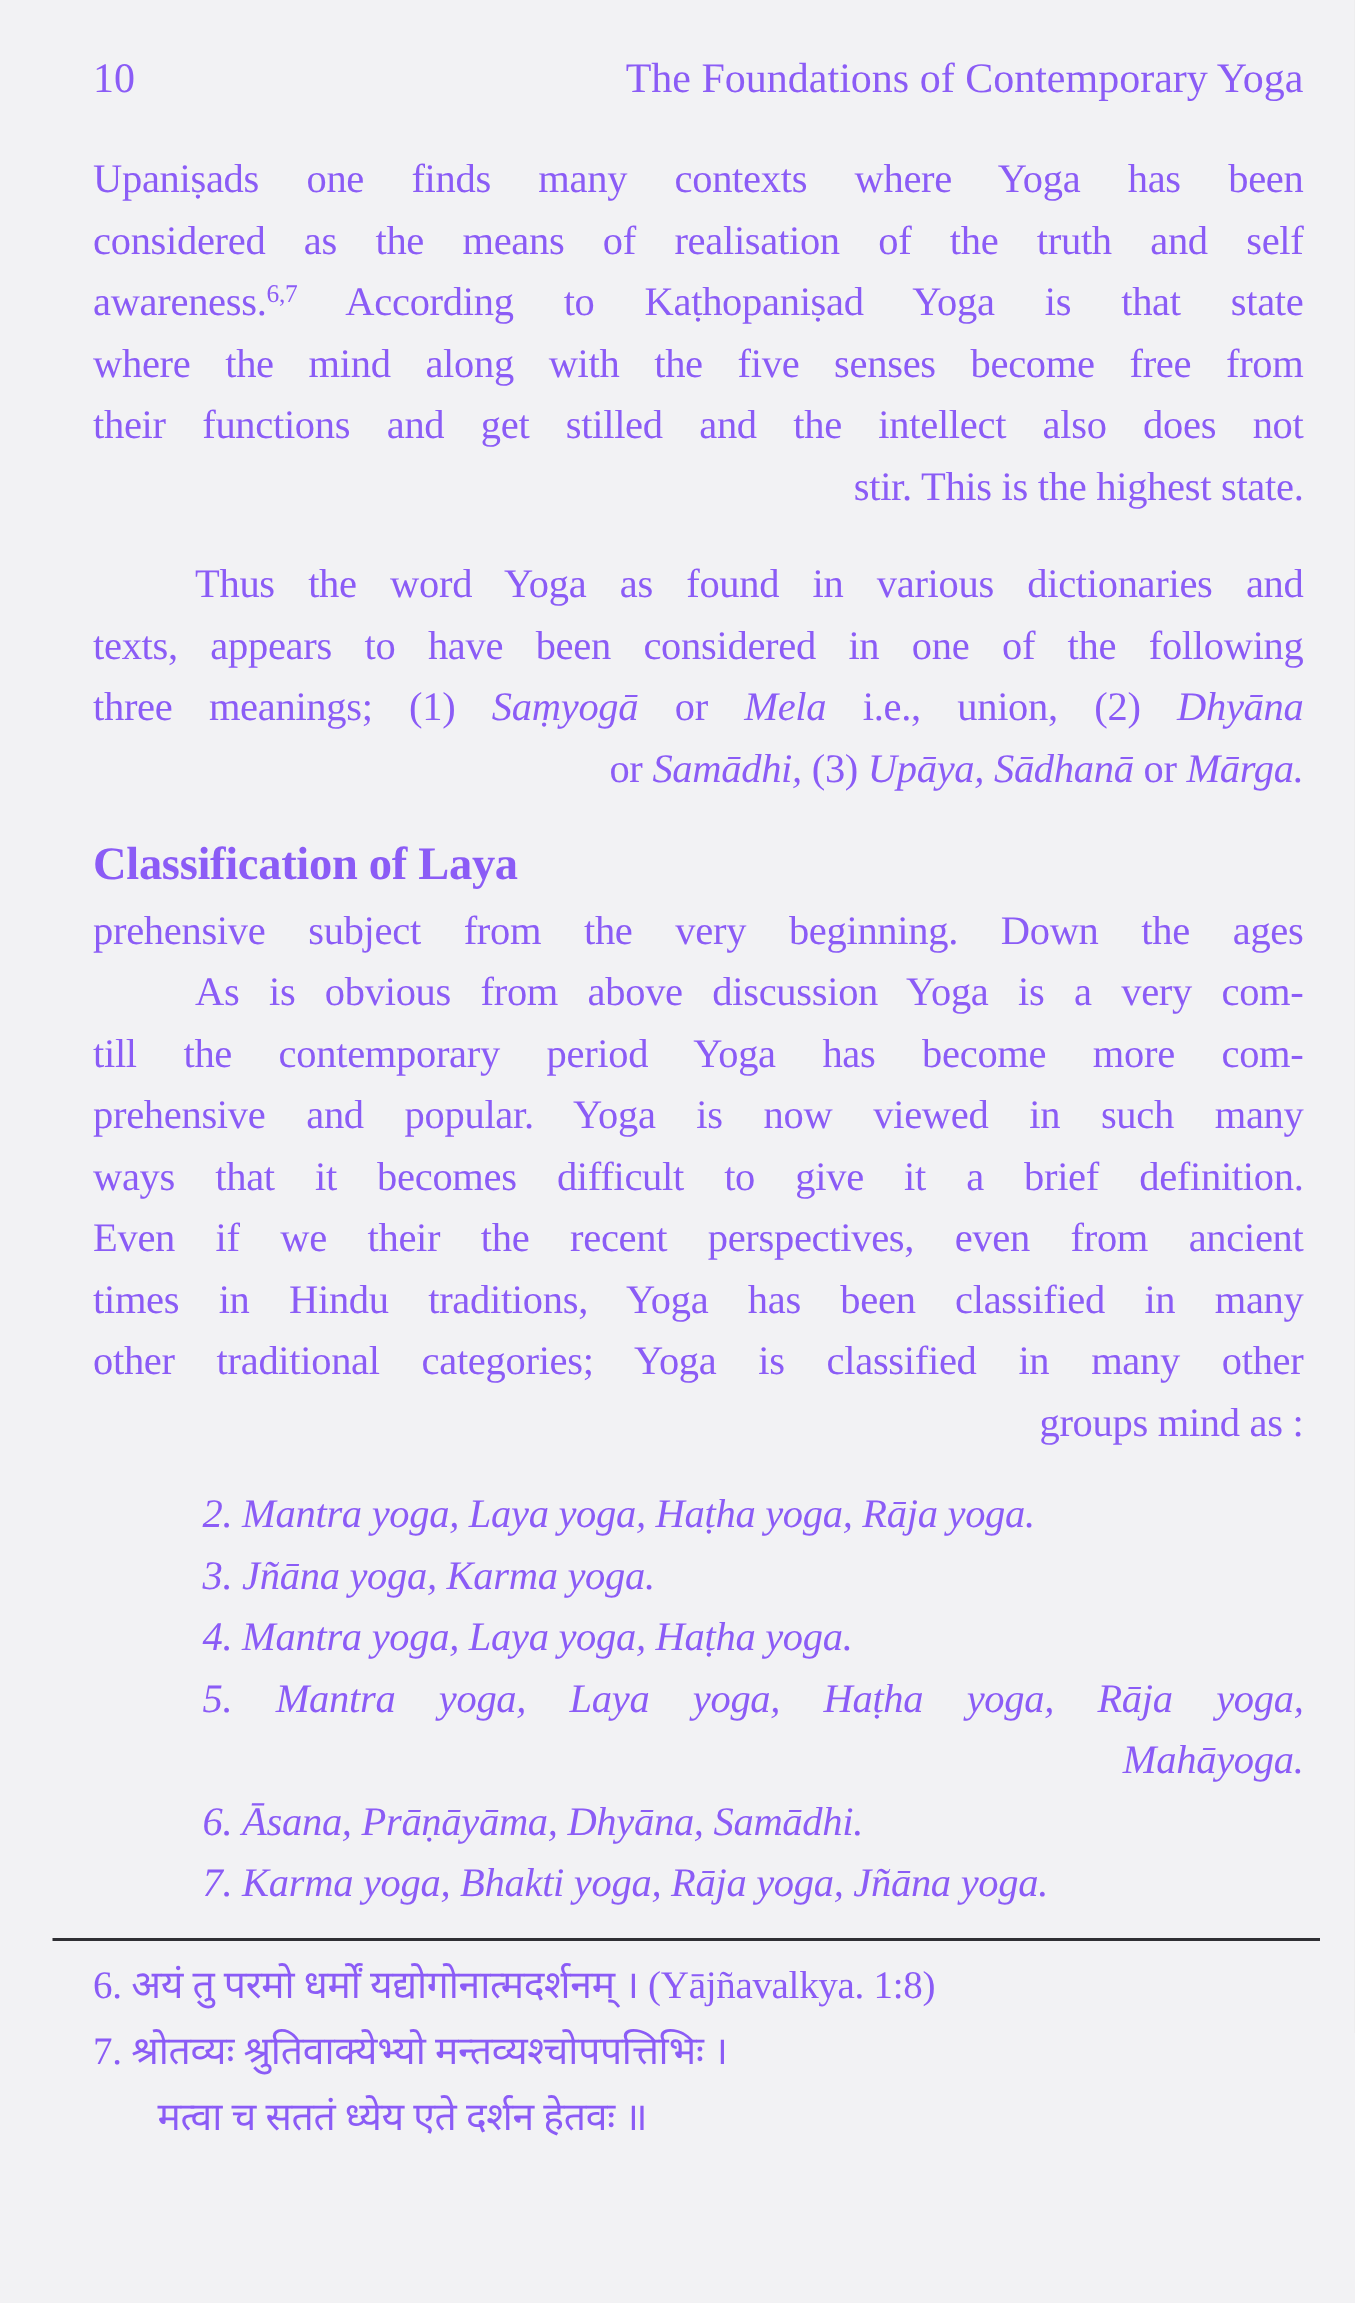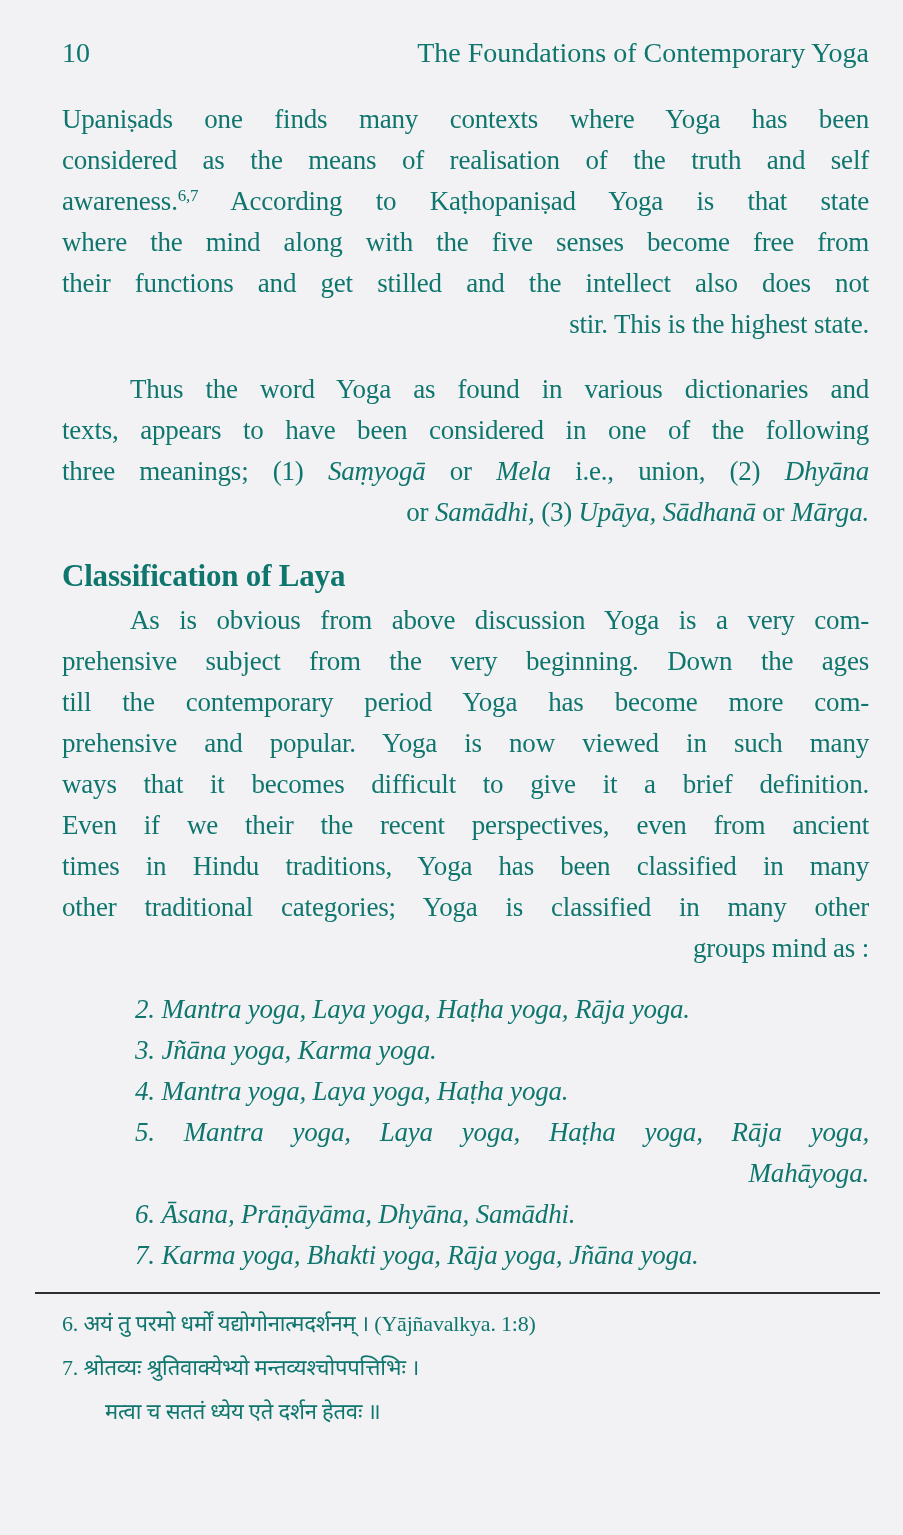--- a/index.html
+++ b/index.html
@@ -2,21 +2,21 @@
 <html><head>
 <meta charset="utf-8">
 <style>
   html, body { margin: 0; padding: 0; background: #e9e9eb; }
   .page {
     position: relative;
     width: 903px;
     height: 1535px;
     margin: 0 auto;
     background: #f2f2f4;
-    color: #0f766e;
+    color: #8b5cf6;
     font-family: "Liberation Serif", "DejaVu Serif", serif;
     box-sizing: border-box;
     padding: 32px 34px 0 62px;
     overflow: hidden;
   }
   .hdr {
     display: flex;
     align-items: baseline;
     font-size: 28px;
     line-height: 41px;
@@ -46,21 +46,21 @@
     top: -9px;
   }
   .sep {
     margin-top: 16px;
     margin-left: -27px;
     margin-right: -11px;
     border-top: 2px solid #2f2f33;
     height: 0;
   }
   .fnblock { margin-top: 8px; }
-  .fn { font-size: 22px; line-height: 44px; letter-spacing: -0.2px; }
+  .fn { font-size: 26px; line-height: 44px; letter-spacing: -0.2px; }
   .fn-cont { padding-left: 43px; }
 </style>
 </head>
 <body>
 
 <div class="page">
 
   <div class="hdr">
     <span>10</span>
     <span class="title">The Foundations of Contemporary Yoga</span>
@@ -78,22 +78,22 @@
   <div class="p2">
     <div class="bl jl ind">Thus the word Yoga as found in various dictionaries and</div>
     <div class="bl jl">texts, appears to have been considered in one of the following</div>
     <div class="bl jl"><span>three meanings; (1) </span><i>Saṃyogā</i><span> or </span><i>Mela</i><span> i.e., union, (2) </span><i>Dhyāna</i></div>
     <div class="bl ll"><span>or </span><i>Samādhi,</i><span> (3) </span><i>Upāya, Sādhanā</i><span> or </span><i>Mārga.</i></div>
   </div>
 
   <div class="h2">Classification of Laya</div>
 
   <div class="p3">
+    <div class="bl jl">prehensive subject from the very beginning. Down the ages</div>
     <div class="bl jl ind">As is obvious from above discussion Yoga is a very com-</div>
-    <div class="bl jl">prehensive subject from the very beginning. Down the ages</div>
     <div class="bl jl">till the contemporary period Yoga has become more com-</div>
     <div class="bl jl">prehensive and popular. Yoga is now viewed in such many</div>
     <div class="bl jl">ways that it becomes difficult to give it a brief definition.</div>
     <div class="bl jl">Even if we their the recent perspectives, even from ancient</div>
     <div class="bl jl">times in Hindu traditions, Yoga has been classified in many</div>
     <div class="bl jl">other traditional categories; Yoga is classified in many other</div>
     <div class="bl ll">groups mind as :</div>
   </div>
 
   <div class="list">

